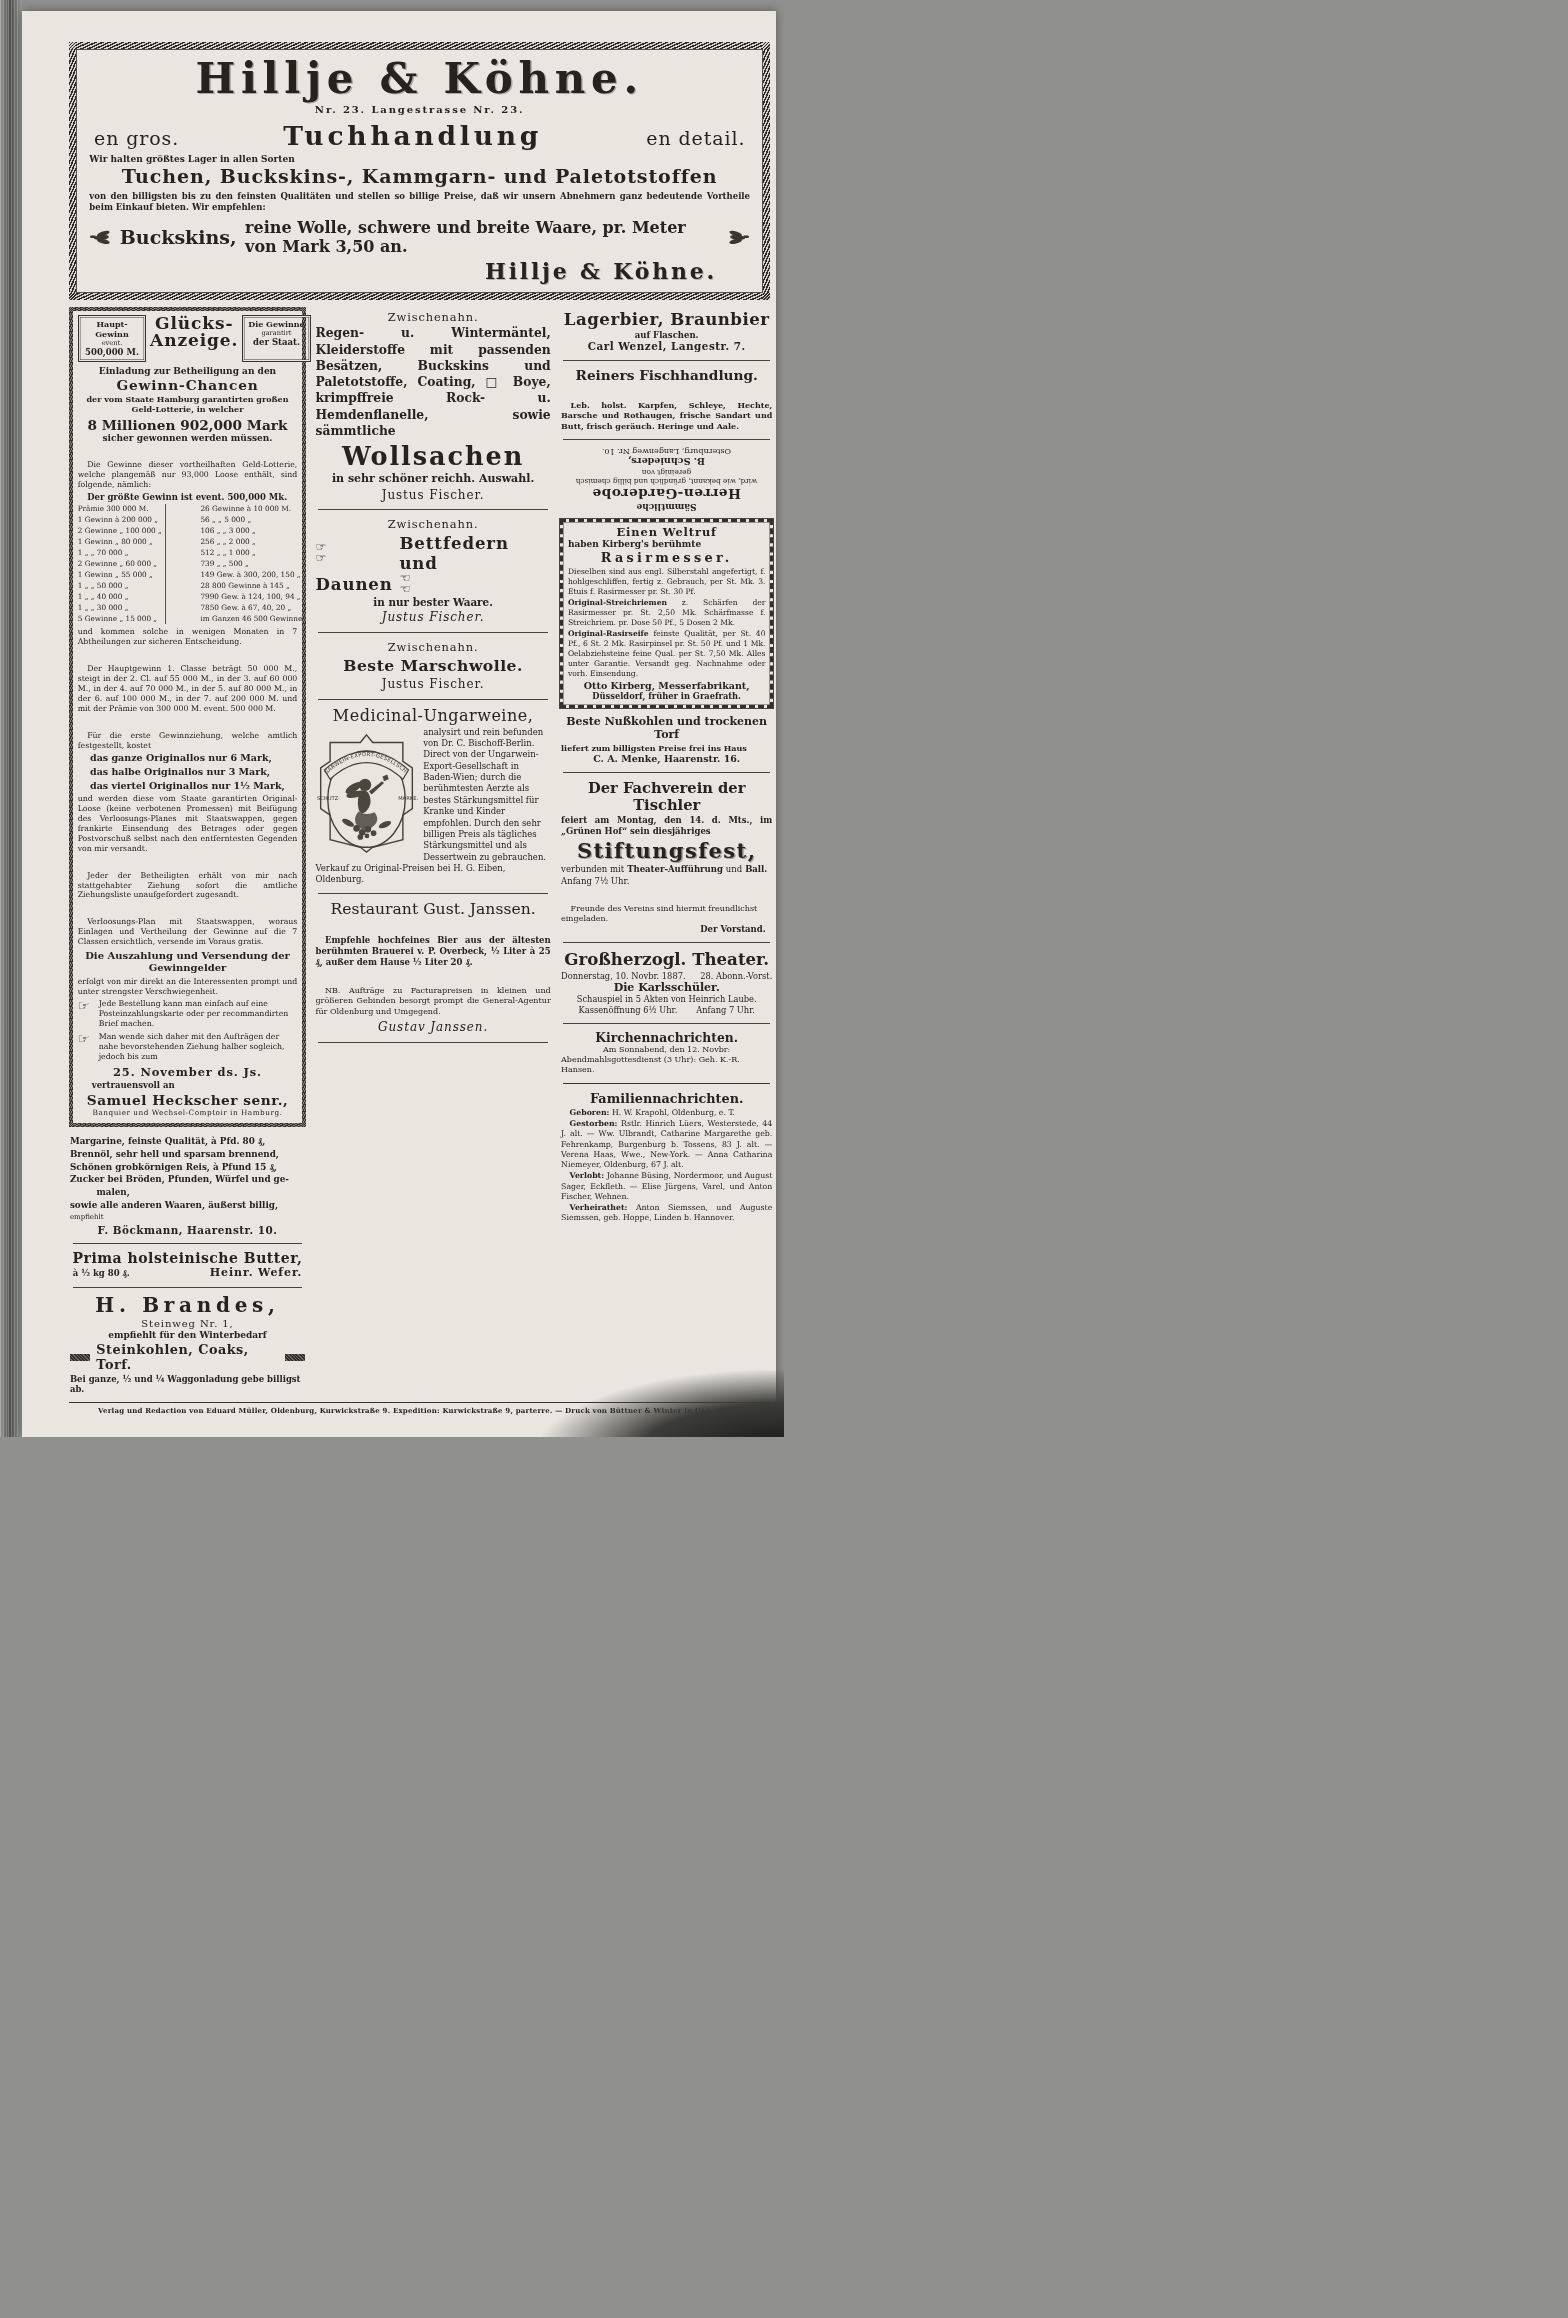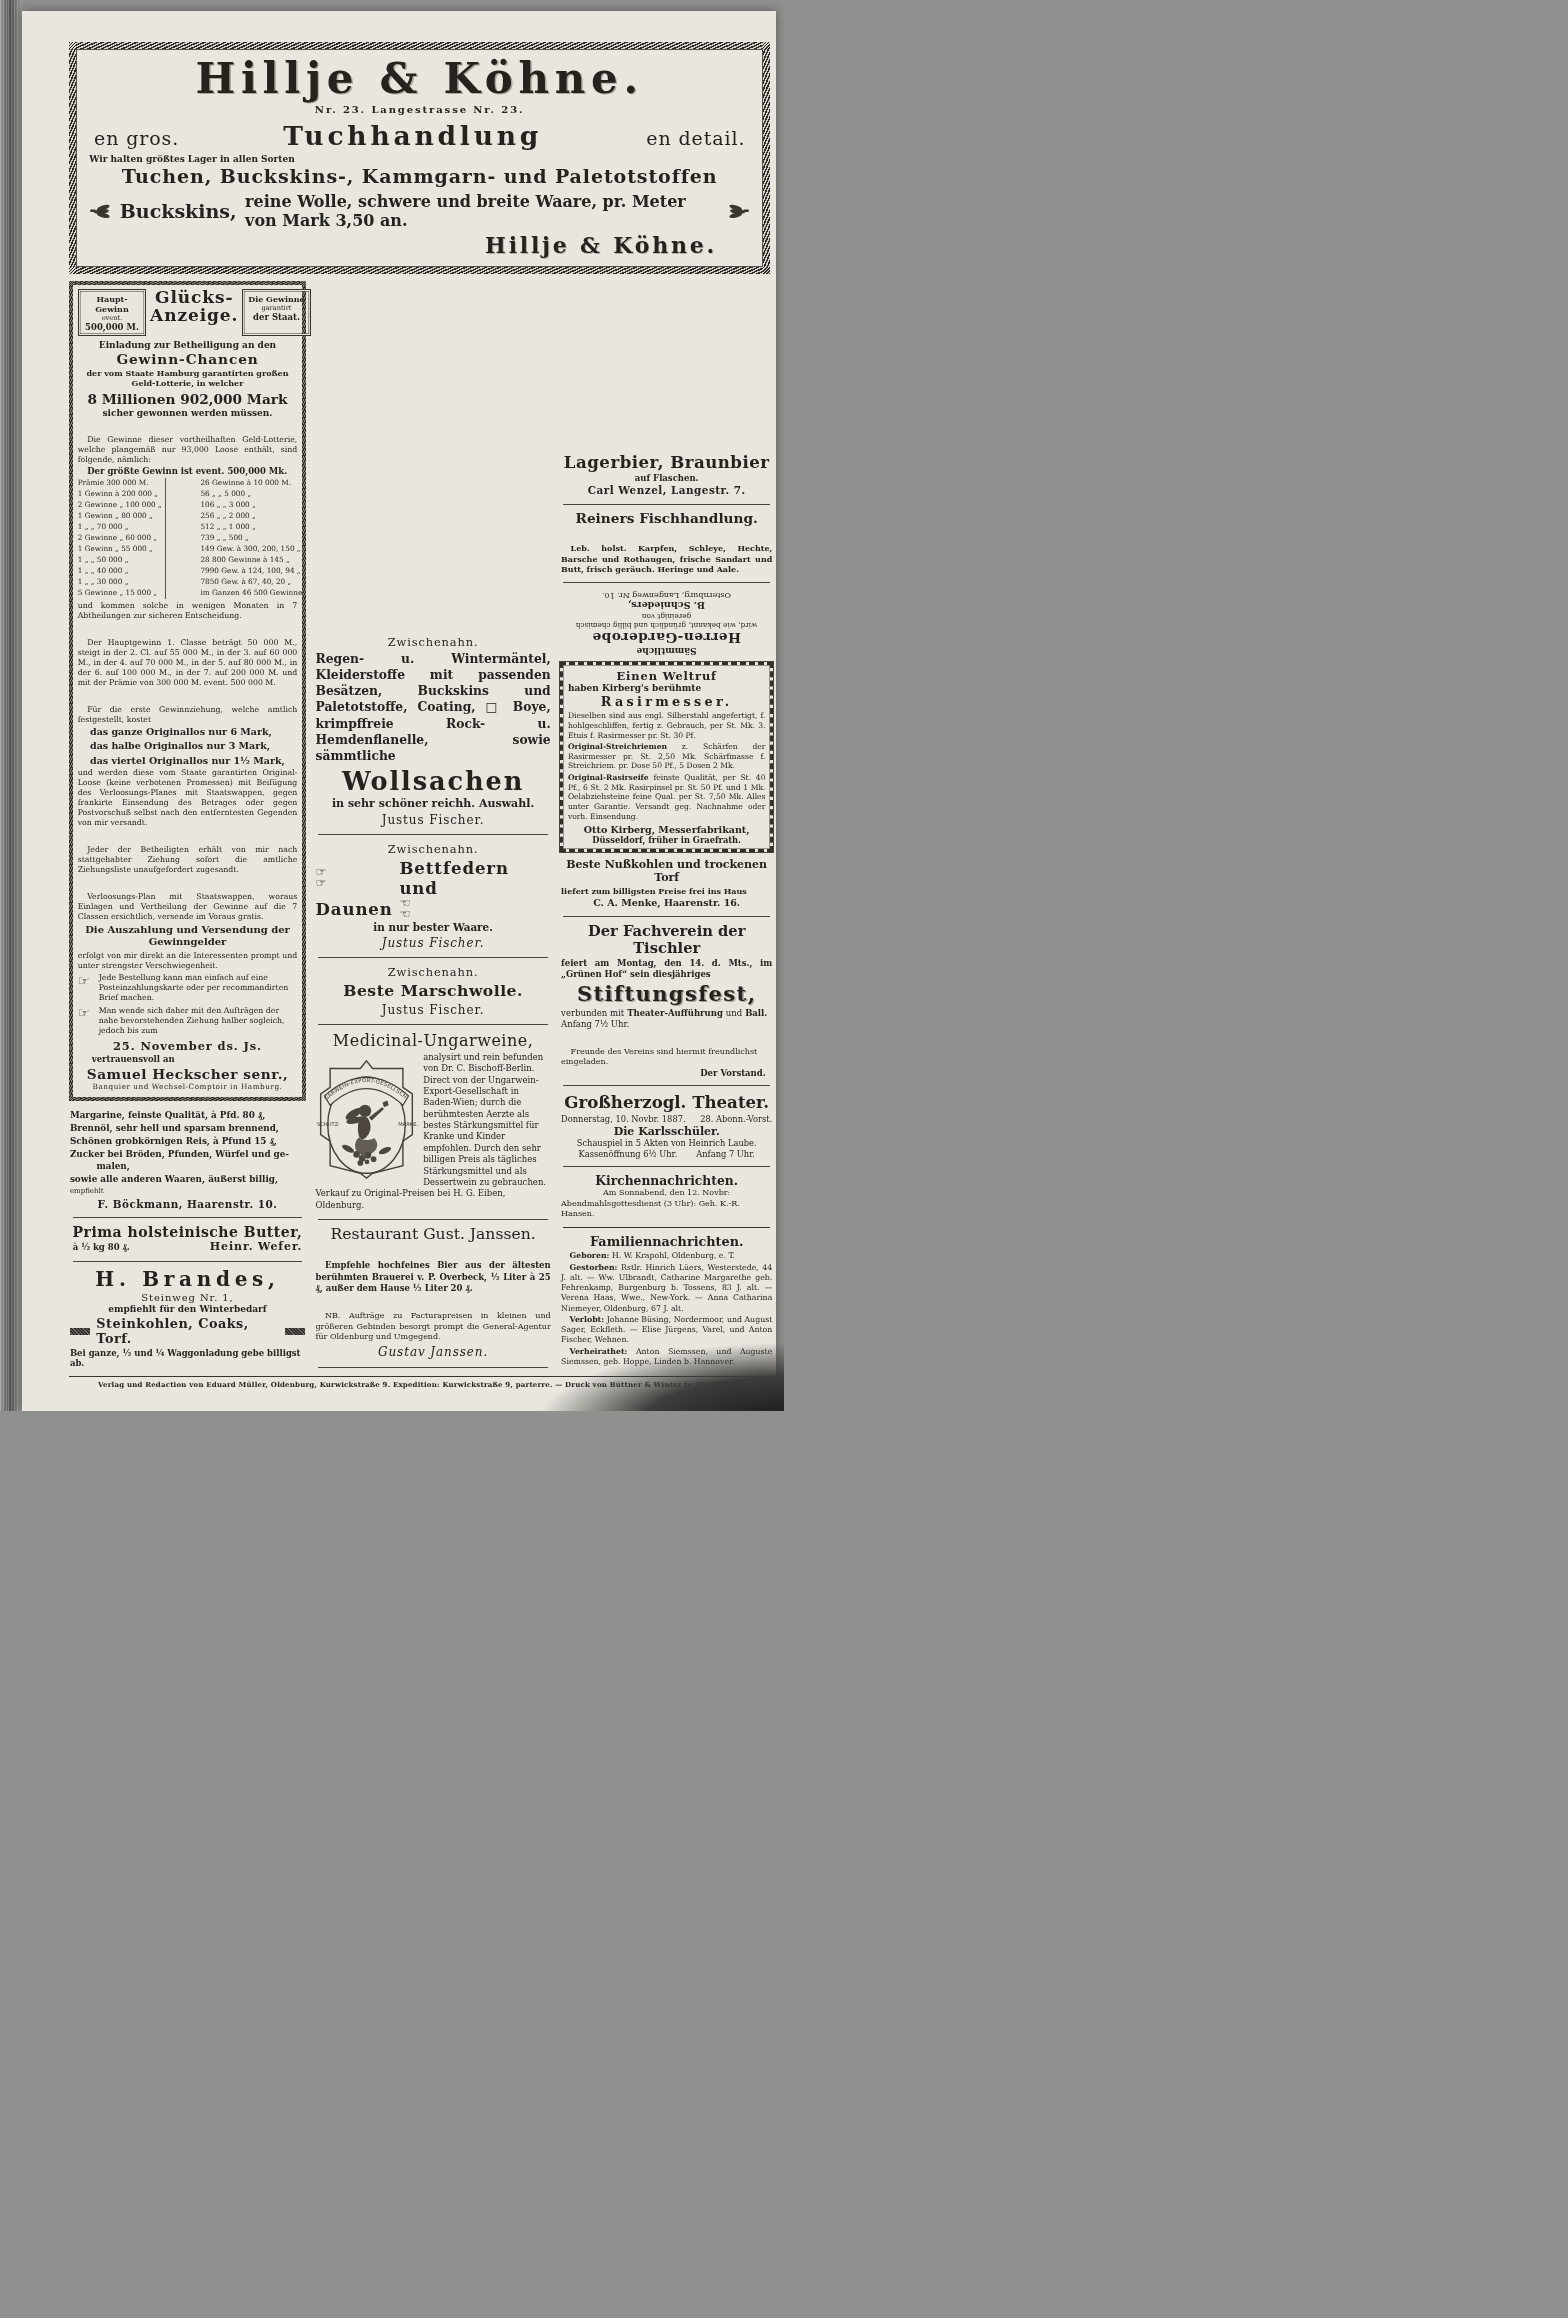--- a/index.html
+++ b/index.html
@@ -32,21 +32,21 @@
   .ha-tuch{font-size:26.5px;font-weight:700;letter-spacing:3.8px;}
   .ha-line1{font-size:9px;font-weight:700;margin:3.8px 0 0.9px;}
   .ha-line2{font-size:19px;font-weight:700;letter-spacing:0.9px;margin:0.9px 0 3.8px;}
   .ha-para{font-size:8.5px;font-weight:700;line-height:1.3;}
   .ha-offer{display:flex;align-items:center;justify-content:center;gap:8.5px;margin-top:4.7px;font-size:16px;}
   .ha-offer .lead{font-weight:700;font-size:19px;}
   .ha-sig{font-size:22px;font-weight:700;letter-spacing:2.8px;margin:1.9px 33px 0 0;
     text-shadow:0.9px 0.9px 0 rgba(80,74,66,.35);}
   .leaf{width:22px;height:16px;flex:0 0 auto;}
   
-  .columns{display:flex;align-items:flex-end;}
+  .columns{display:flex;align-items:flex-start;}
   .colrule{width:0.5px;background:#57534c;margin:0 4.3px;}
   .col-l{width:237px;flex:0 0 auto;}
   .col-m{width:237px;flex:0 0 auto;}
   .col-r{width:213px;flex:0 0 auto;}
   .ad{padding:1.9px 0.9px 3.8px;}
   .place{font-size:11.4px;letter-spacing:0.9px;text-align:center;margin:0.9px 0 1.9px;}
   .sig{font-size:12px;letter-spacing:0.9px;text-align:center;margin-top:2.8px;}
   .sig.it{font-style:italic;}
   .body17{font-size:8px;line-height:1.3;}
   .body18b{font-size:8.5px;font-weight:700;line-height:1.32;}
@@ -162,20 +162,21 @@
       <div class="top-ad-in">
         <div class="ha-title c">Hillje &amp; Köhne.</div>
         <div class="ha-addr c">Nr. 23.  Langestrasse Nr. 23.</div>
         <div class="ha-row">
           <span class="ha-gros">en gros.</span>
           <span class="ha-tuch bl">Tuchhandlung</span>
           <span class="ha-gros">en detail.</span>
         </div>
         <div class="ha-line1 bl">Wir halten größtes Lager in allen Sorten</div>
         <div class="ha-line2 bl c">Tuchen, Buckskins-, Kammgarn- und Paletotstoffen</div>
+        <div class="ha-para bl j">von den billigsten bis zu den feinsten Qualitäten und stellen so billige Preise, daß wir unsern Abnehmern ganz bedeutende Vortheile beim Einkauf bieten.   Wir empfehlen:</div>
         <div class="ha-offer">
           <svg class="leaf" viewBox="0 0 46 34">
             <g fill="#3a372f">
                 <ellipse cx="30" cy="10" rx="14" ry="5" transform="rotate(-18 30 10)"></ellipse>
                 <ellipse cx="26" cy="18" rx="16" ry="5" transform="rotate(-5 26 18)"></ellipse>
                 <ellipse cx="30" cy="26" rx="14" ry="5" transform="rotate(14 30 26)"></ellipse>
                 <rect x="2" y="14" width="12" height="5" rx="2"></rect>
               </g>
           </svg>
           <span class="lead bl">Buckskins,</span>

